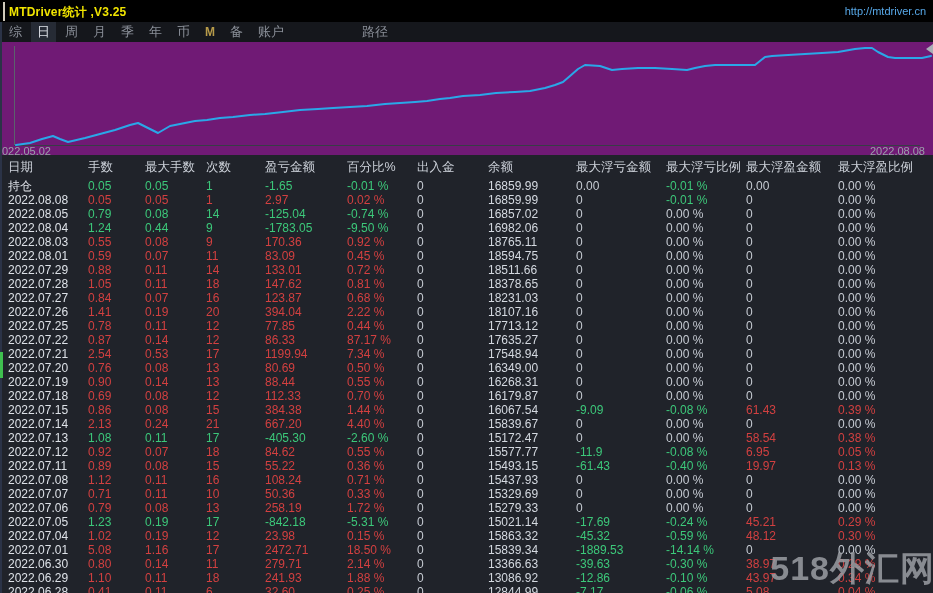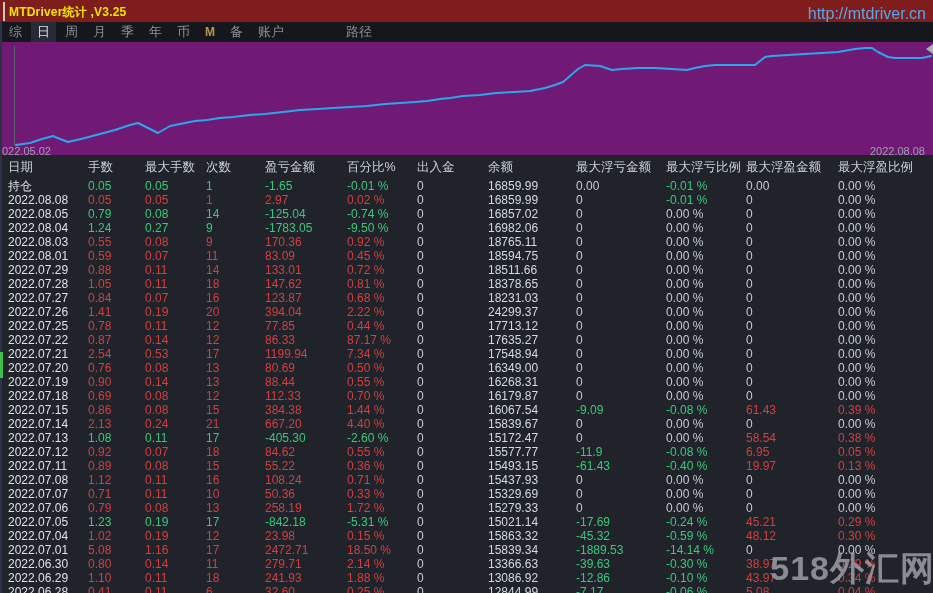--- a/index.html
+++ b/index.html
@@ -3,30 +3,30 @@
 <meta charset="utf-8">
 <style>
   html,body{margin:0;padding:0;background:#000;}
   .app{
     position:relative;width:933px;height:593px;overflow:hidden;
     background:#20232a;
     font-family:"Liberation Sans","DejaVu Sans",sans-serif;
     -webkit-font-smoothing:antialiased;
   }
   
-  .titlebar{position:absolute;left:0;top:0;width:933px;height:38px;background:#7f1d1d;}
+  .titlebar{position:absolute;left:0;top:0;width:933px;height:38px;background:#000000;}
   .titlebar .edge{position:absolute;left:3px;top:2px;width:2px;height:19px;background:#cfc9ba;}
   .app-title{position:absolute;left:9px;top:4px;font-size:12px;font-weight:bold;color:#f0e400;letter-spacing:.2px;}
-  .app-url{position:absolute;right:7px;top:5px;font-size:16px;color:#57a8e8;cursor:pointer;}
+  .app-url{position:absolute;right:7px;top:5px;font-size:11px;color:#57a8e8;cursor:pointer;}
   
   .menubar{position:absolute;left:0;top:22px;width:933px;height:20px;background:#15171c;display:flex;align-items:center;}
   .menu-item{color:#8a8f98;font-size:13px;padding:1px 6px;margin-left:3px;cursor:pointer;white-space:nowrap;}
   .menu-item.selected{background:#262b35;color:#dde1e7;}
   .menu-item.accent{color:#b79b4a;font-weight:bold;font-size:12px;}
-  .menu-item.gap{margin-left:50px;}
+  .menu-item.gap{margin-left:66px;}
   
   .chart{position:absolute;left:0;top:42px;width:933px;height:113px;background:#701a75;}
   .chart svg{position:absolute;left:0;top:0;}
   .axis-label{position:absolute;bottom:-2px;font-size:11px;color:#9ba1ab;}
   .axis-label.left{left:2px;}
   .axis-label.right{right:8px;}
   .scroll-nub{position:absolute;right:0;top:2px;width:0;height:0;
     border-top:5px solid transparent;border-bottom:5px solid transparent;border-right:7px solid #a9afb7;}
   
   .stats{position:absolute;left:0;top:155px;width:933px;height:438px;background:#20232a;}
@@ -136,21 +136,21 @@
           <span class="c-zero">0</span>
           <span class="c-bal">16857.02</span>
           <span class="c-zero">0</span>
           <span class="c-zero">0.00 %</span>
           <span class="c-zero">0</span>
           <span class="c-zero">0.00 %</span>
         </div>
         <div class="grid-row trow">
           <span class="c-date">2022.08.04</span>
           <span class="c-neg">1.24</span>
-          <span class="c-neg">0.27</span>
+          <span class="c-neg">0.44</span>
           <span class="c-neg">9</span>
           <span class="c-neg">-1783.05</span>
           <span class="c-neg">-9.50 %</span>
           <span class="c-zero">0</span>
           <span class="c-bal">16982.06</span>
           <span class="c-zero">0</span>
           <span class="c-zero">0.00 %</span>
           <span class="c-zero">0</span>
           <span class="c-zero">0.00 %</span>
         </div>
@@ -225,21 +225,21 @@
           <span class="c-zero">0.00 %</span>
         </div>
         <div class="grid-row trow">
           <span class="c-date">2022.07.26</span>
           <span class="c-pos">1.41</span>
           <span class="c-pos">0.19</span>
           <span class="c-pos">20</span>
           <span class="c-pos">394.04</span>
           <span class="c-pos">2.22 %</span>
           <span class="c-zero">0</span>
-          <span class="c-bal">24299.37</span>
+          <span class="c-bal">18107.16</span>
           <span class="c-zero">0</span>
           <span class="c-zero">0.00 %</span>
           <span class="c-zero">0</span>
           <span class="c-zero">0.00 %</span>
         </div>
         <div class="grid-row trow">
           <span class="c-date">2022.07.25</span>
           <span class="c-pos">0.78</span>
           <span class="c-pos">0.11</span>
           <span class="c-pos">12</span>

